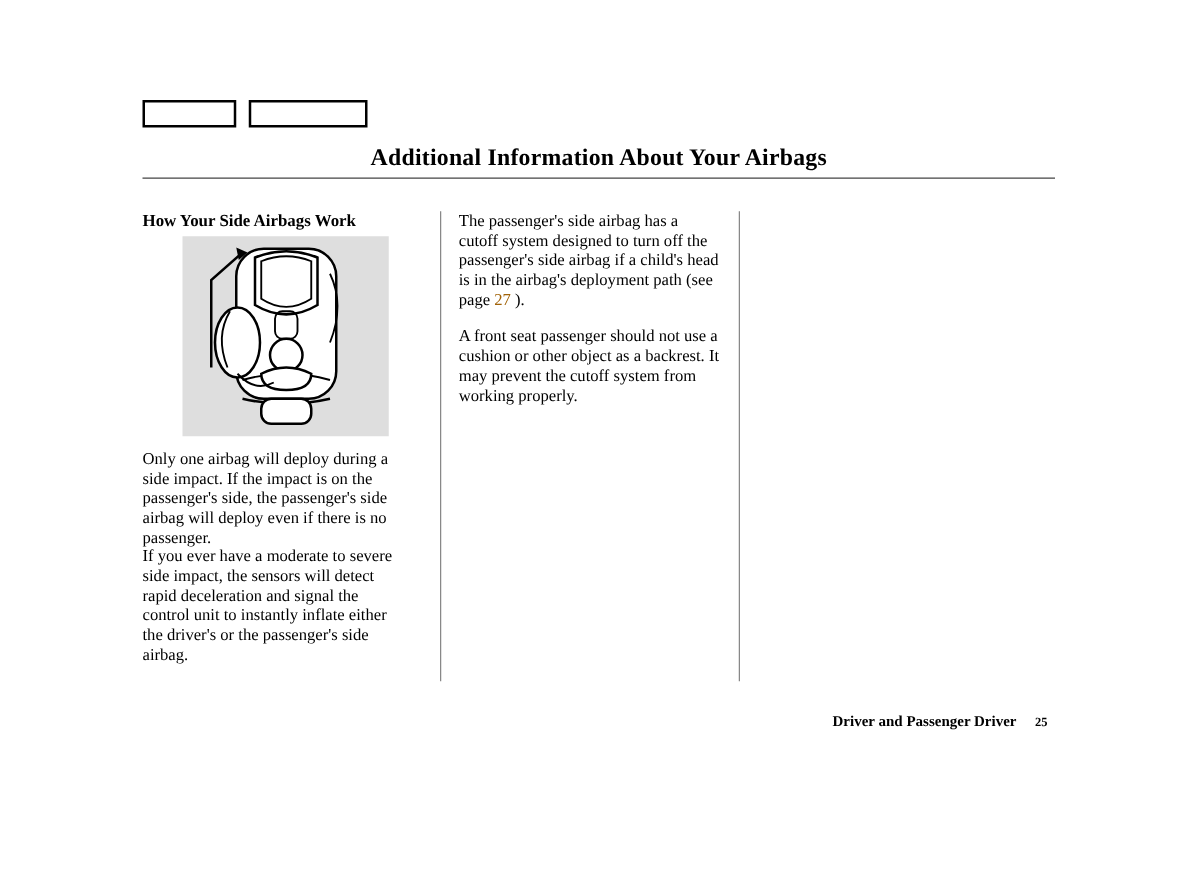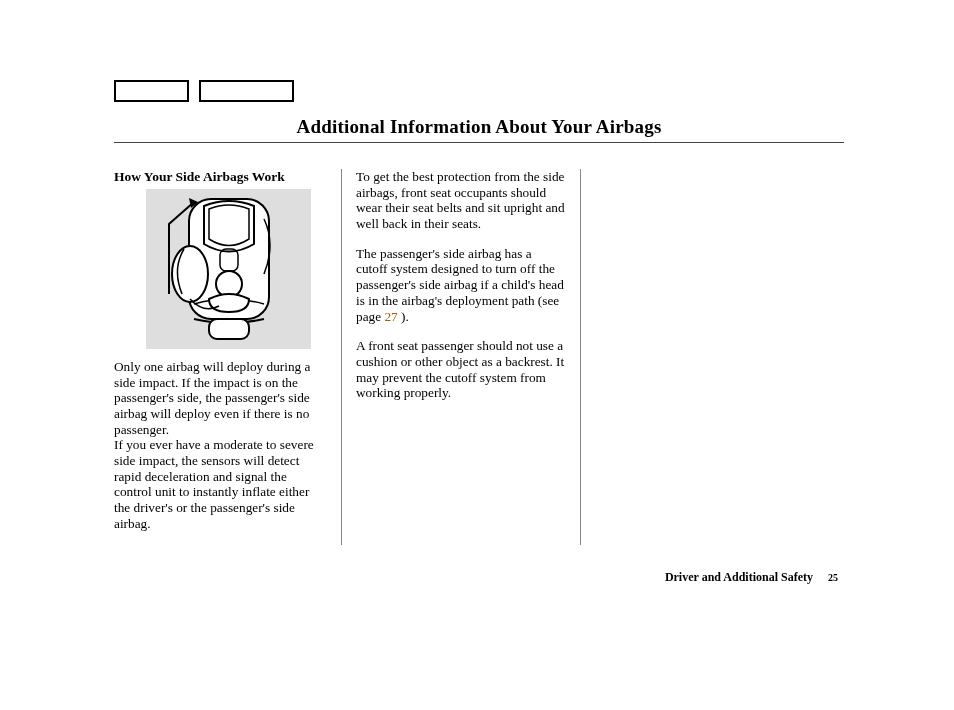--- a/index.html
+++ b/index.html
@@ -37,21 +37,21 @@
     text-align: center;
     font-weight: bold;
     font-size: 19px;
     border-bottom: 1px solid #444;
     padding-bottom: 4px;
     margin-bottom: 26px;
     letter-spacing: 0.2px;
   }
   .columns {
     display: flex;
-    gap: 1px;
+    gap: 12px;
     font-size: 13.3px;
     line-height: 1.18;
   }
   .col {
     padding-right: 16px;
   }
   .col1 {
     width: 210px;
     flex: none;
   }
@@ -157,28 +157,27 @@
 
           <path d="M100 25 Q112 50 100 80" fill="none" stroke="#000" stroke-width="1.5"></path>
         </svg>
       </div>
 
       <div class="para last">Only one airbag will deploy during a side impact. If the impact is on the passenger's side, the passenger's side airbag will deploy even if there is no passenger.</div>
       <div class="para">If you ever have a moderate to severe side impact, the sensors will detect rapid deceleration and signal the control unit to instantly inflate either the driver's or the passenger's side airbag.</div>
     </div>
 
     <div class="col col2">
-      <div class="para">To get the best protection from the side airbags, front seat occupants should wear their seat belts and sit upright and well back in their seats.</div>
       <div class="para">
         <span>The passenger's side airbag has a cutoff system designed to turn off the passenger's side airbag if a child's head is in the airbag's deployment path (see page </span><a href="#" class="page-link">27</a><span> ).</span>
       </div>
       <div class="para last">A front seat passenger should not use a cushion or other object as a backrest. It may prevent the cutoff system from working properly.</div>
     </div>
 
     <div class="col col3"></div>
 
   </div>
 </div>
 
 <div class="footer">
-  <span>Driver and Additional Safety</span>
+  <span>Driver and Passenger Driver</span>
   <span class="pagenum">25</span>
 </div>
 
 </body></html>

